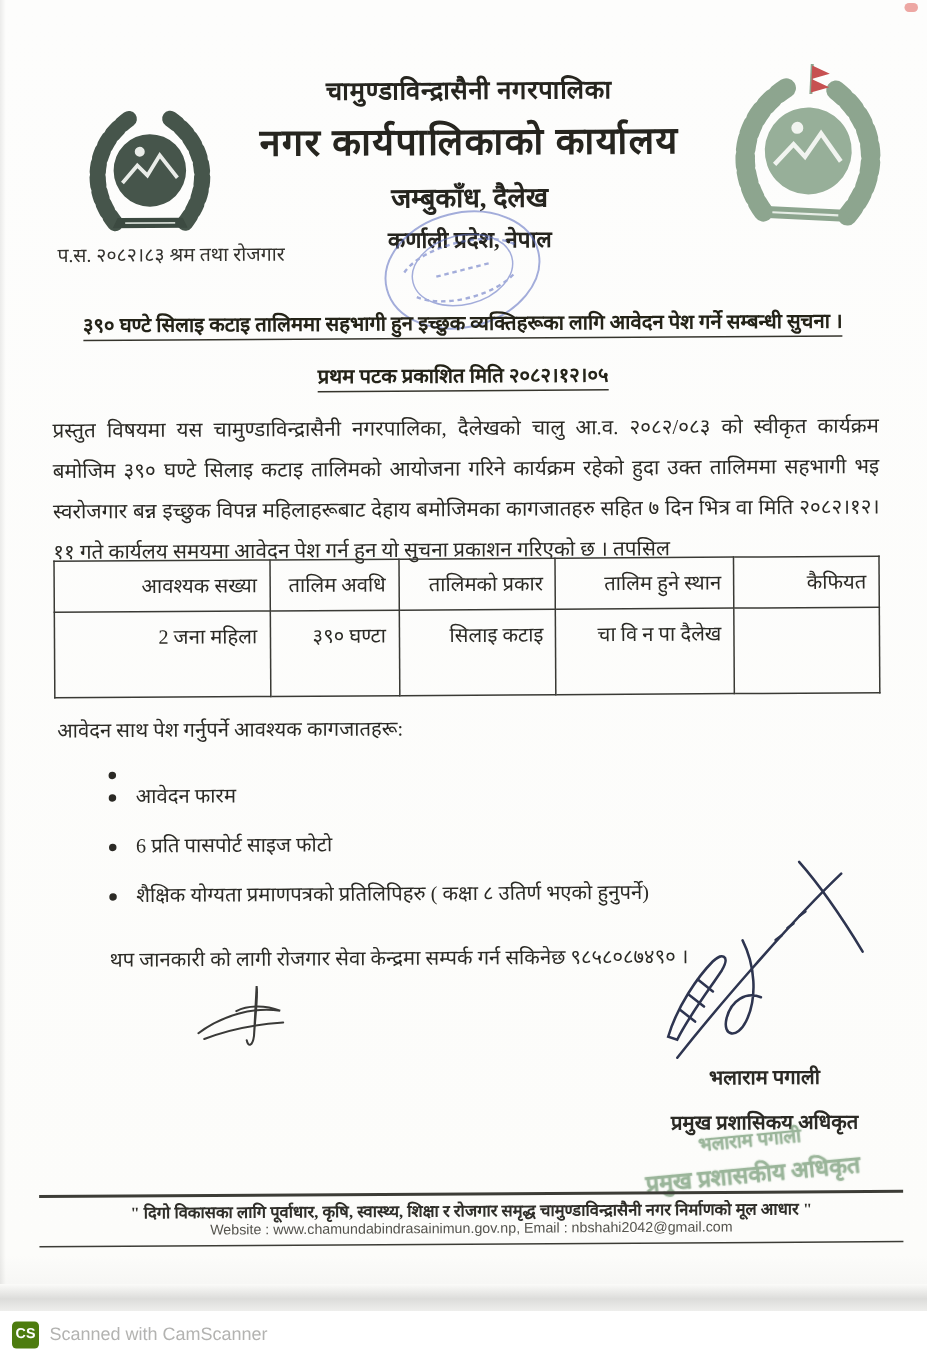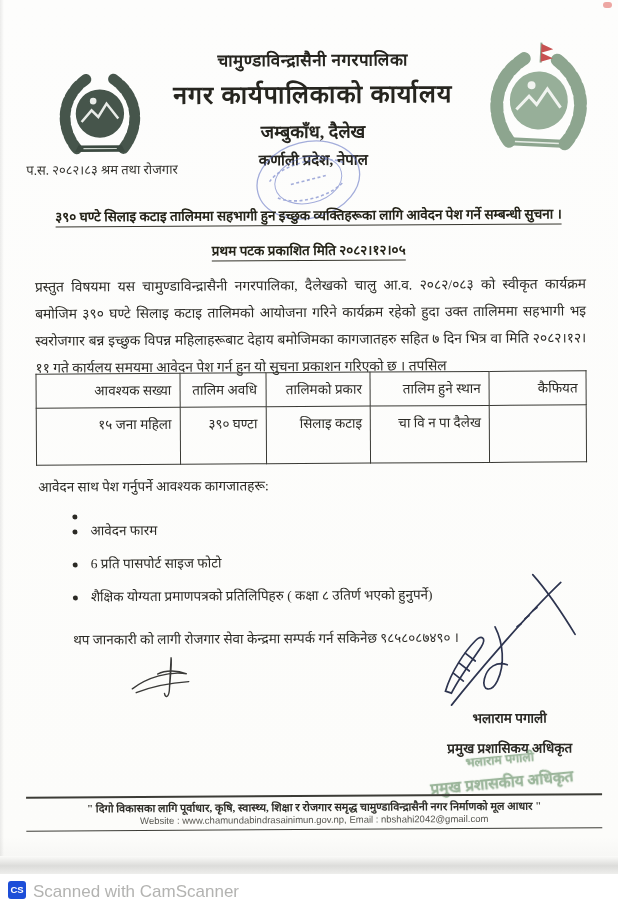--- a/index.html
+++ b/index.html
@@ -22,21 +22,21 @@
   .emblem-left { left:52px; top:60px; width:100px; height:108px; }
   .emblem-right { left:478px; top:42px; width:126px; height:120px; opacity:.88; transform:rotate(3deg); }
 
   
   .letterhead { position:absolute; left:120px; width:390px; top:48px; text-align:center; color:#26251f; }
   .lh-muni  { font-size:17px; font-weight:700; letter-spacing:.5px; }
   .lh-office{ font-size:25px; font-weight:800; letter-spacing:1px; margin-top:5px; }
   .lh-addr  { font-size:18px; font-weight:700; margin-top:9px; }
   .lh-prov  { font-size:15px; font-weight:600; margin-top:6px; }
 
-  .refblock { position:absolute; left:28px; top:156px; font-size:13px; line-height:25px; color:#33322d; }
+  .refblock { position:absolute; left:40px; top:156px; font-size:13px; line-height:25px; color:#33322d; }
 
   
   .round-stamp { position:absolute; left:252px; top:136px; width:116px; height:88px;
     transform:rotate(-14deg); opacity:.55; }
 
   
   .subject { position:absolute; left:28px; right:26px; top:206px; text-align:center;
     font-size:13.5px; font-weight:700; color:#242318; }
   .subject span, .pubdate span { border-bottom:1.5px solid #35342c; padding-bottom:2px; }
   .pubdate { position:absolute; left:28px; right:26px; top:241px; text-align:center;
@@ -82,23 +82,23 @@
   .footer-web { position:absolute; left:24px; right:18px; top:814px; text-align:center;
     font-size:9.5px; color:#55544e; font-family:"Liberation Sans","DejaVu Sans",sans-serif; }
   .footer-rule-bottom { position:absolute; left:24px; right:18px; top:829px; border-top:1.5px solid #3c3c36; }
 
   
   .scan-shadow { position:absolute; left:0; right:0; top:856px; height:18px;
     background:linear-gradient(180deg,#fbfbf9 0%,#dcdcda 55%,#eeeeec 100%); }
   .cs-bar { position:absolute; left:0; right:0; top:874px; height:36px; background:#ffffff;
     font-family:"Liberation Sans","DejaVu Sans",sans-serif; }
   .cs-logo { position:absolute; left:8px; top:7px; width:18px; height:18px; border-radius:3px;
-    background:#1d4ed8; color:#fff; font-size:9.5px; font-weight:700; text-align:center;
+    background:#4d7c0f; color:#fff; font-size:9.5px; font-weight:700; text-align:center;
     line-height:18px; }
-  .cs-label { position:absolute; left:33px; top:8px; font-size:17px; color:#b3b3b1; }
+  .cs-label { position:absolute; left:33px; top:8px; font-size:12px; color:#b3b3b1; }
 
   .corner-mark { position:absolute; right:6px; top:2px; width:9px; height:6px;
     border-radius:3px; background:#e8918c; opacity:.8; }
   .edge-left { position:absolute; left:0; top:0; bottom:36px; width:4px;
     background:linear-gradient(90deg,rgba(0,0,0,.07),rgba(0,0,0,0)); }
 </style>
 </head>
 <body>
 
 <div class="page">
@@ -172,21 +172,21 @@
     <table class="notice-table">
       <tbody>
           <tr>
         <th class="c0">आवश्यक सख्या</th>
         <th class="c1">तालिम अवधि</th>
         <th class="c2">तालिमको प्रकार</th>
         <th class="c3">तालिम हुने स्थान</th>
         <th class="c4">कैफियत</th>
       </tr>
       <tr>
-        <td>१५ जना महिला</td>
+        <td>2 जना महिला</td>
         <td>३९० घण्टा</td>
         <td>सिलाइ कटाइ</td>
         <td>चा वि न पा दैलेख</td>
         <td></td>
       </tr>
     </tbody>
       </table>
 
     <div class="docs-heading">आवेदन साथ पेश गर्नुपर्ने आवश्यक कागजातहरू:</div>
     <ul class="docs-list">

